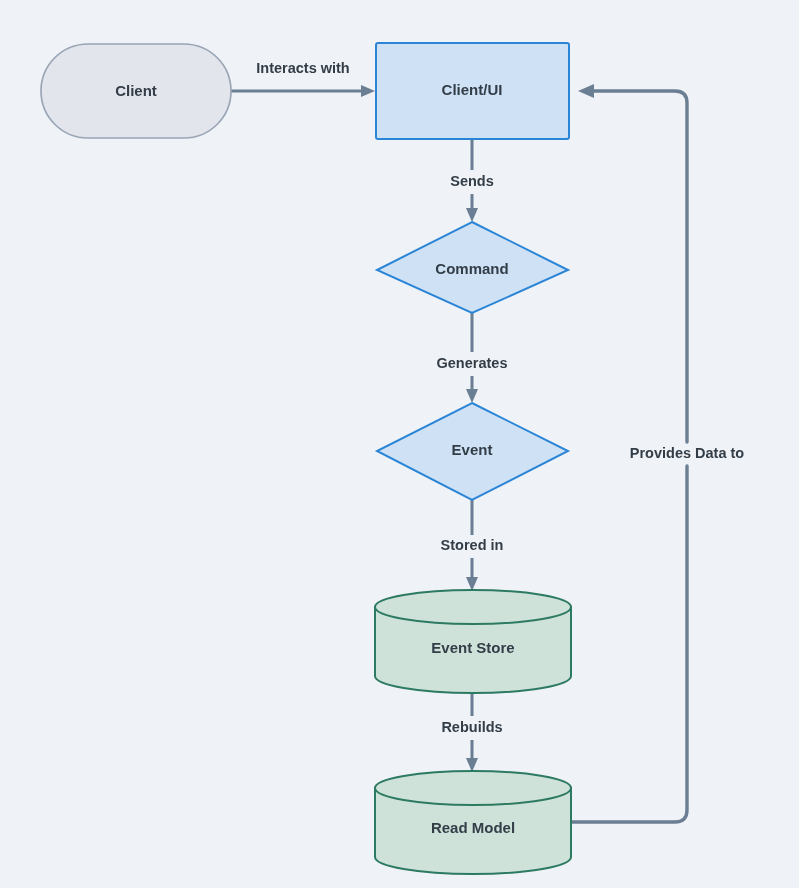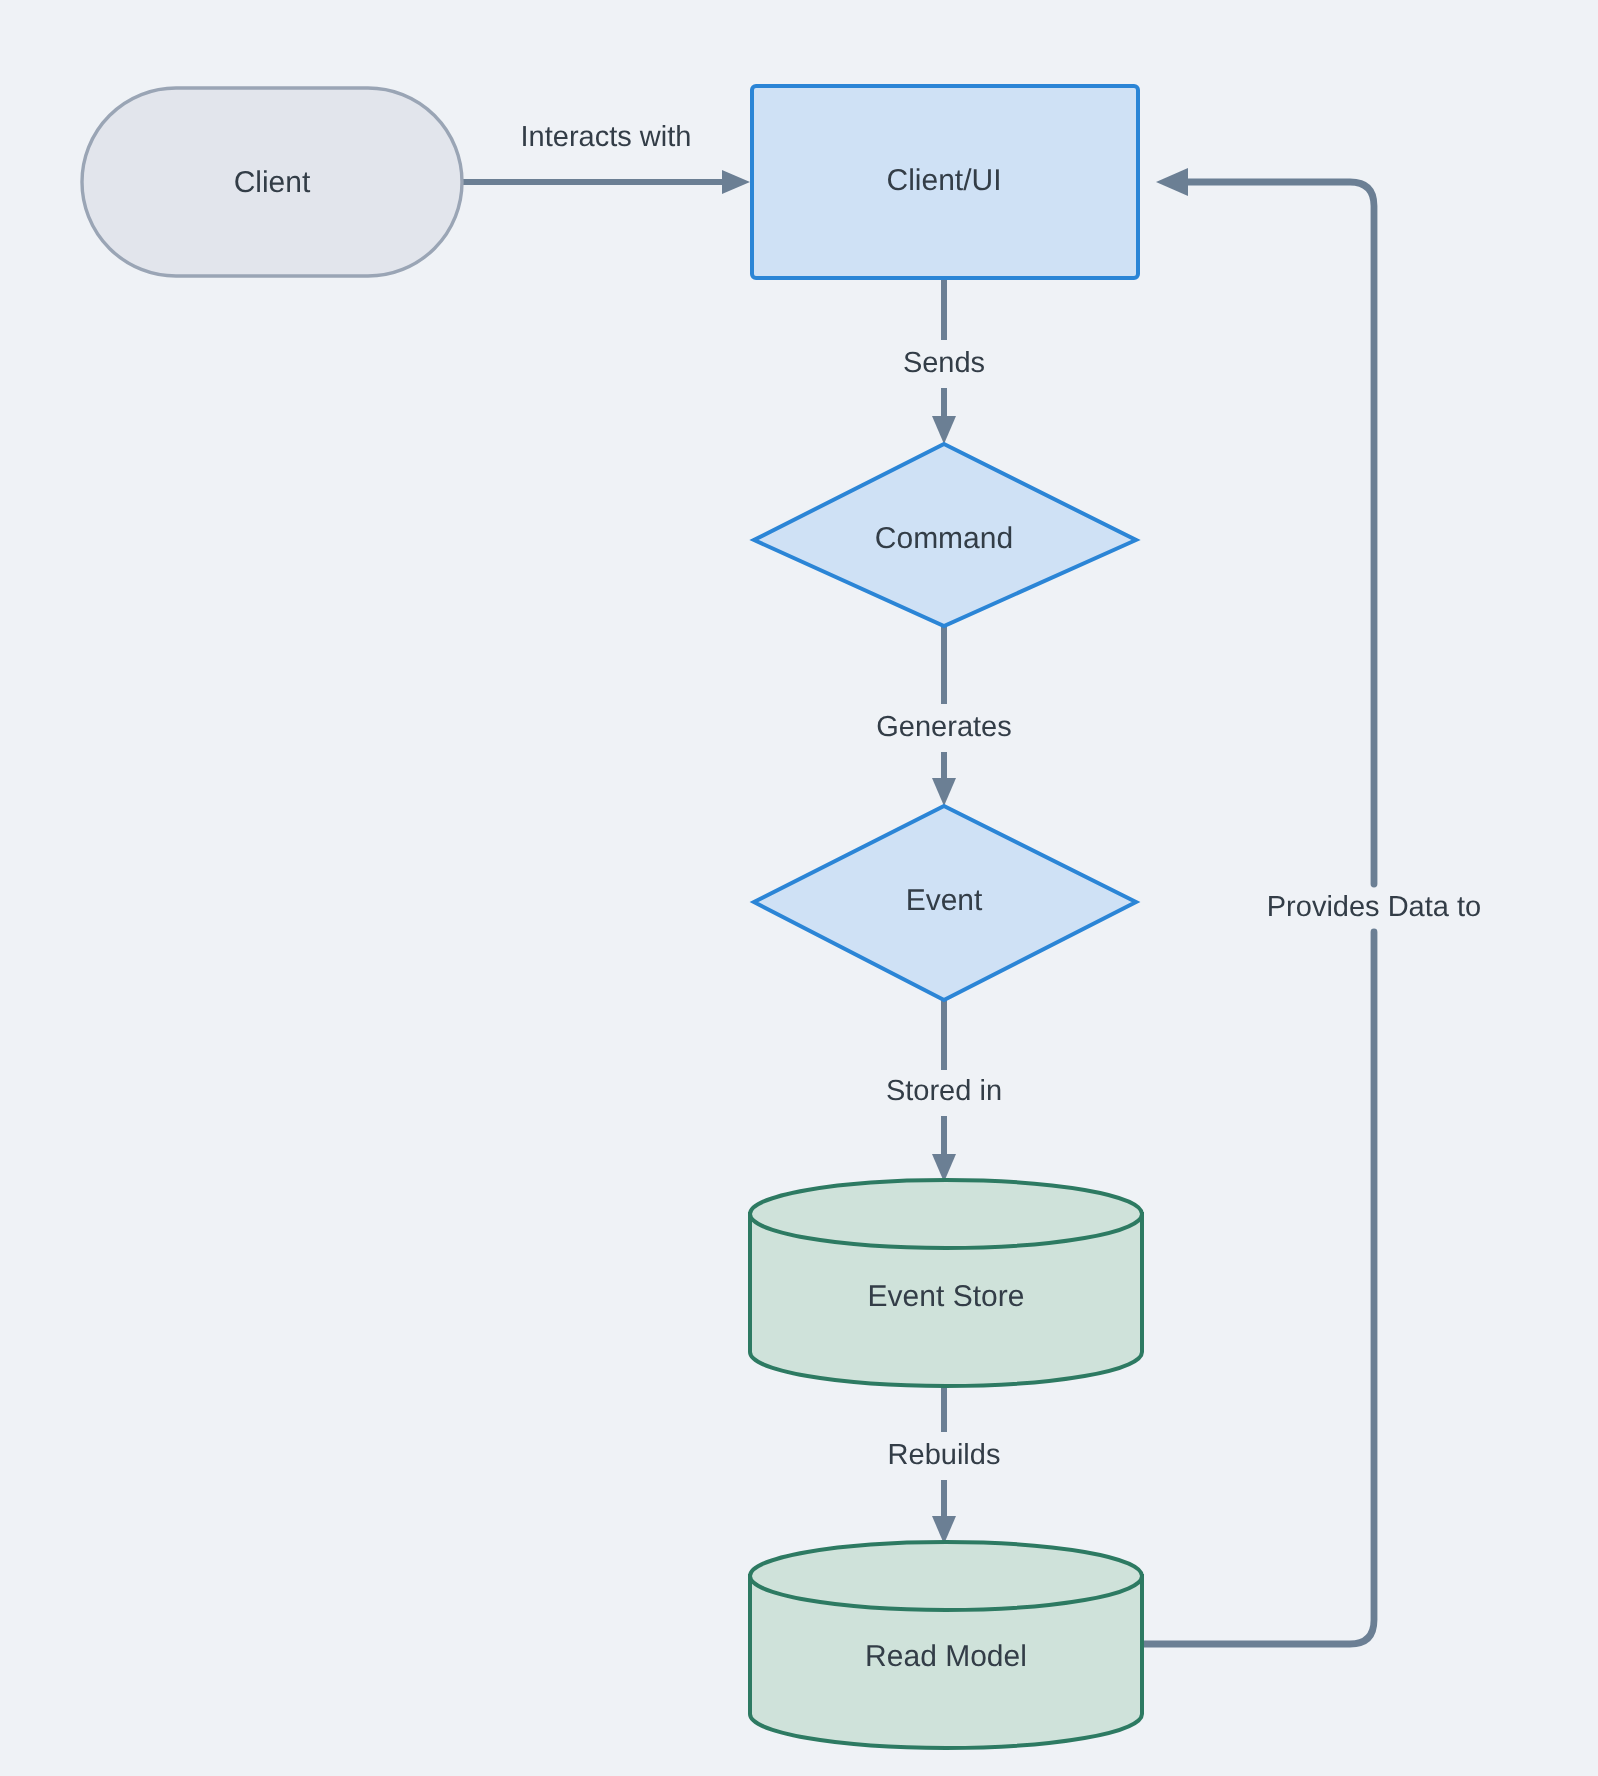--- a/index.html
+++ b/index.html
@@ -11,20 +11,21 @@
     width: 799px;
     height: 888px;
     background: #eff2f6;
     font-family: "Liberation Sans", sans-serif;
     overflow: hidden;
   }
   #diagram-root {
     position: relative;
     width: 799px;
     height: 704px;
+    font-weight: bold;
   }
   #flow-svg {
     position: absolute;
     top: 0;
     left: 0;
     width: 799px;
     height: 888px;
     display: block;
   }
   .node-label {

